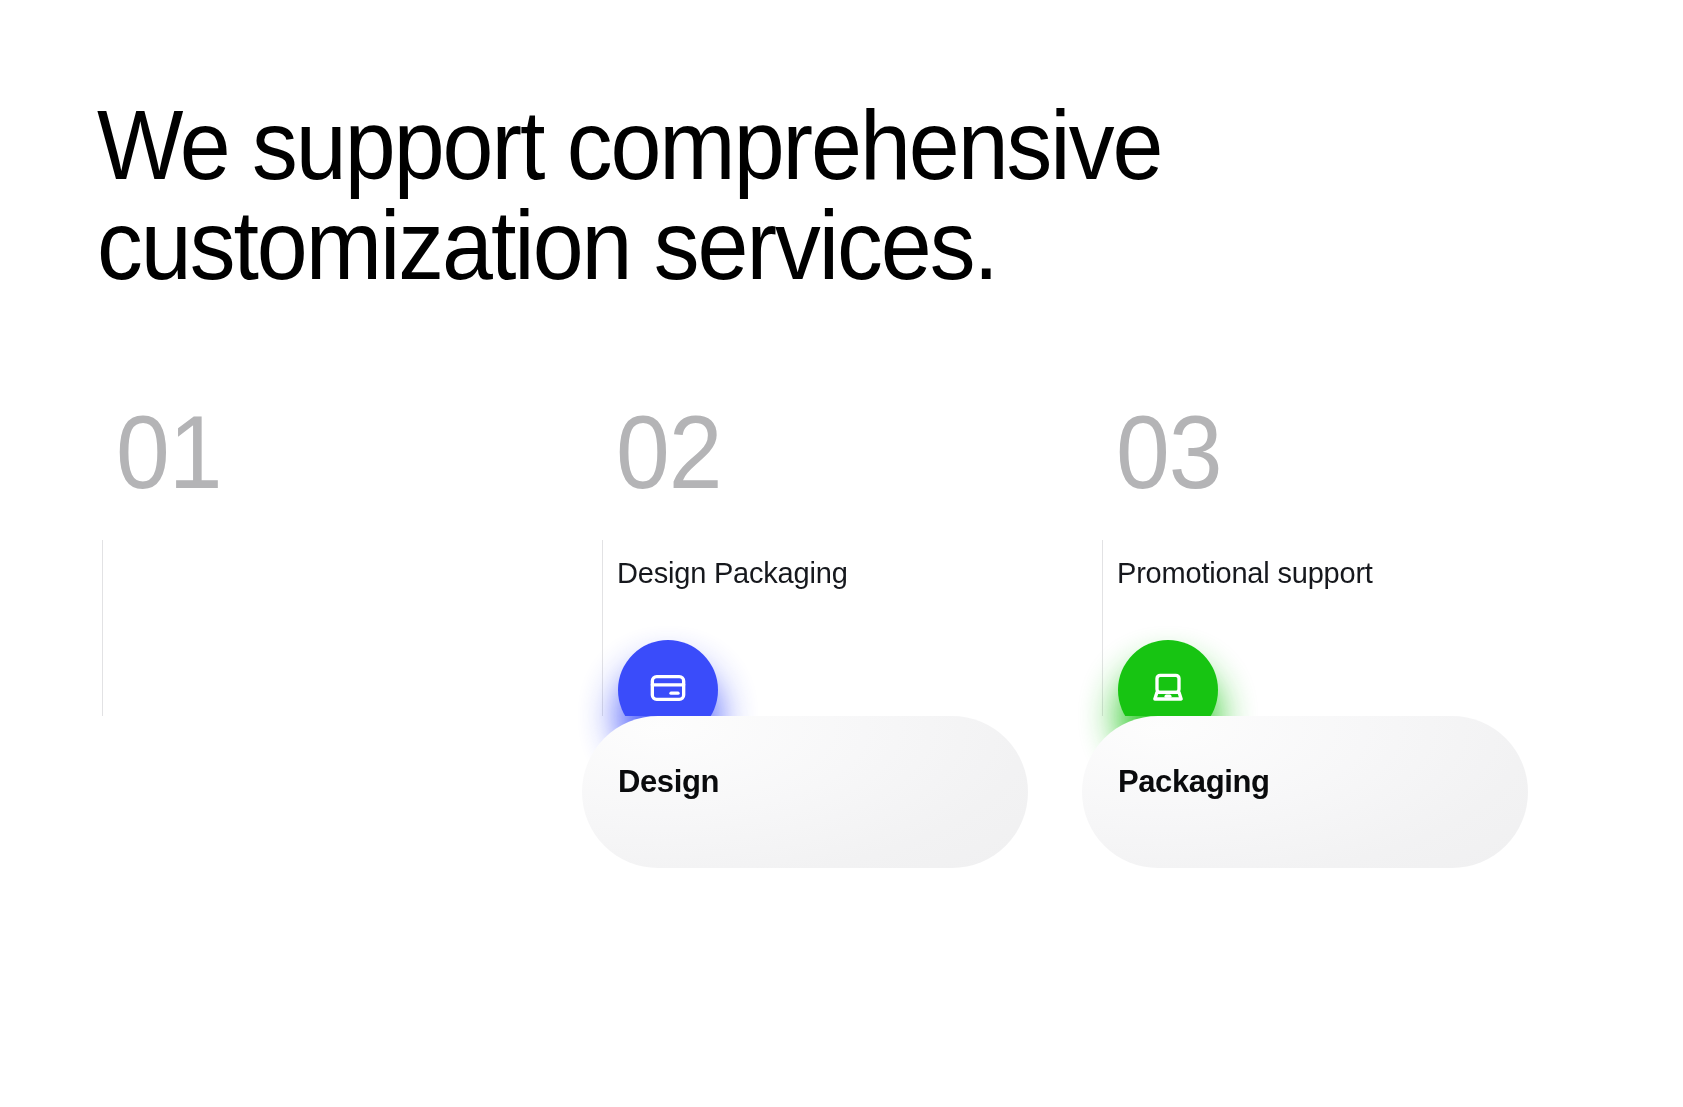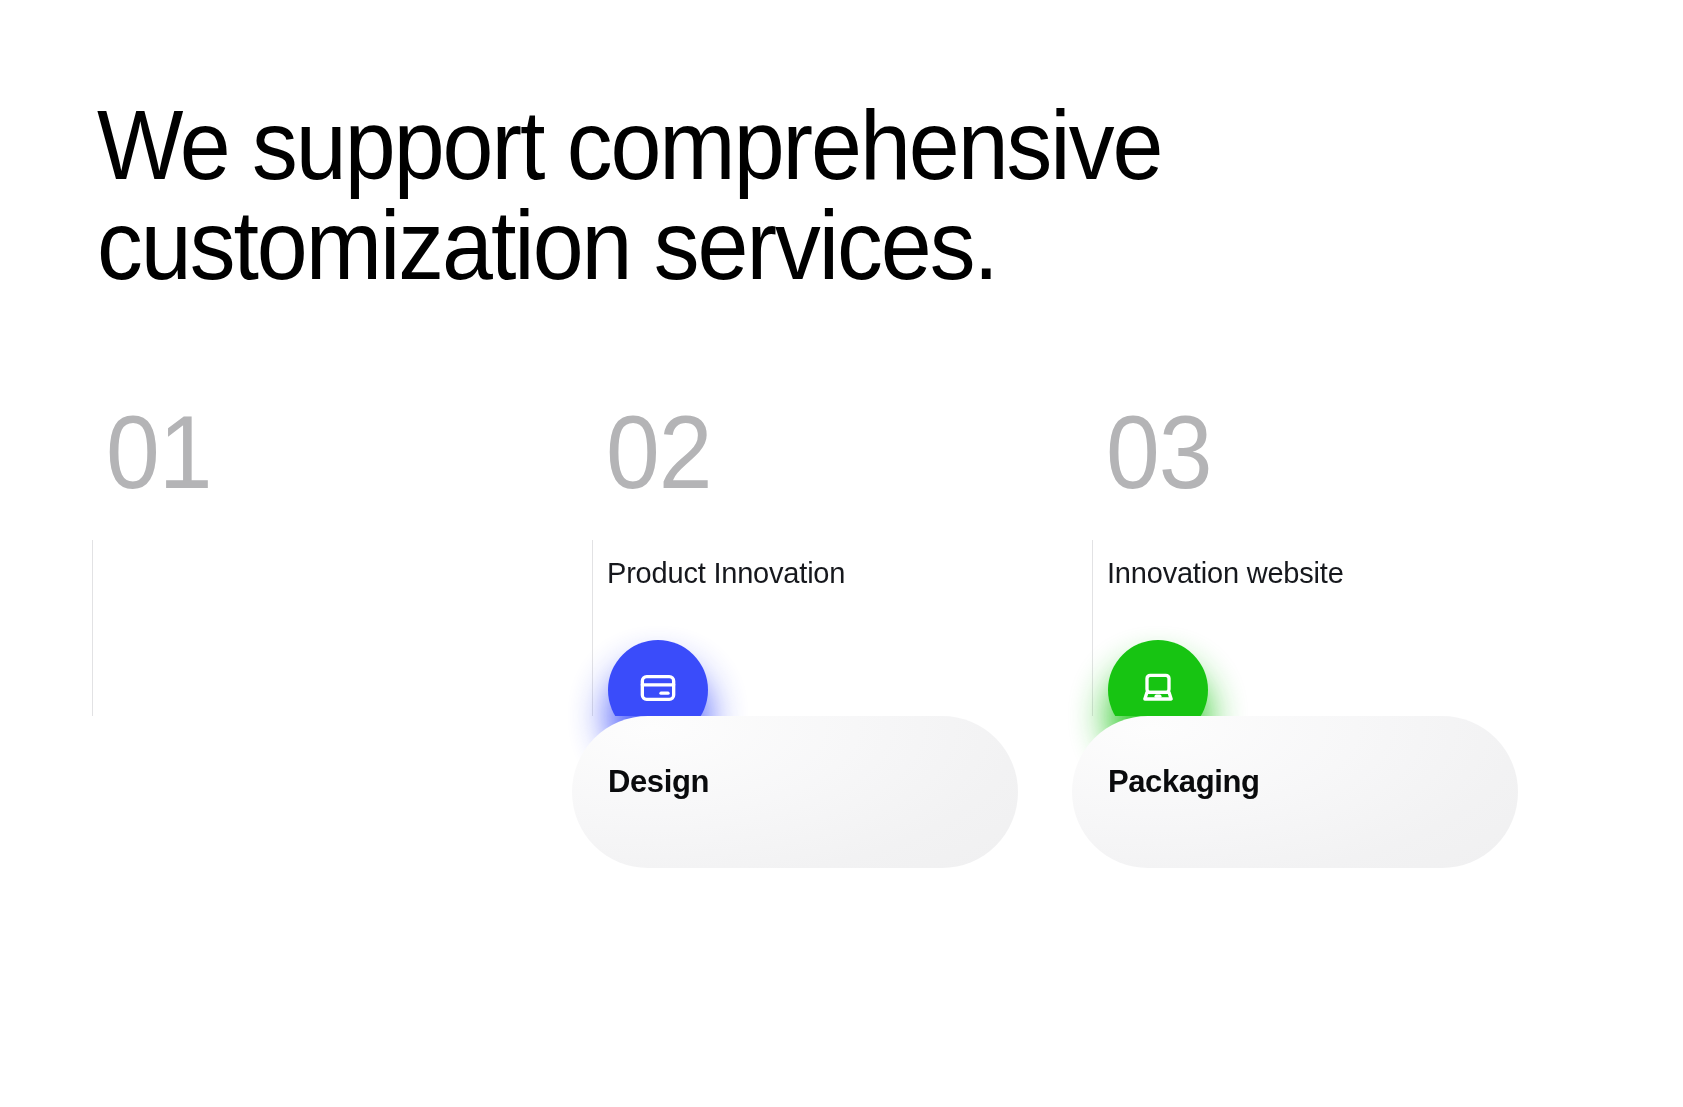--- a/index.html
+++ b/index.html
@@ -37,21 +37,21 @@
     font-weight: 400;
     color: #000000;
     transform: scaleX(0.935);
     transform-origin: left top;
     white-space: pre-line;
   }
 
   
   .steps {
     position: absolute;
-    left: 4px;
+    left: 14px;
     top: 404px;
     width: 1397px;
     height: 470px;
   }
 
   .step {
     position: absolute;
     top: 0;
     width: 500px;
     height: 470px;
@@ -191,21 +191,21 @@
       <div class="step-number">01</div>
 
 
     </div>
 
     <div class="step step-2">
       <div class="divider"></div>
 
       <div class="step-number">02</div>
 
-      <div class="step-title">Product Innovation</div>
+      <div class="step-title">Design Packaging</div>
 
       <div class="pill-wrap">
         <div class="badge-glow" style="background:#3a4cfa;"></div>
 
         <div class="pill">
           <div class="pill-label">Design</div>
         </div>
 
         <div class="badge" style="background:#3a4cfa;">
           <svg viewBox="0 0 24 24" aria-hidden="true">
@@ -215,21 +215,21 @@
           </svg>
         </div>
       </div>
     </div>
 
     <div class="step step-3">
       <div class="divider"></div>
 
       <div class="step-number">03</div>
 
-      <div class="step-title">Innovation website</div>
+      <div class="step-title">Promotional support</div>
 
       <div class="pill-wrap">
         <div class="badge-glow" style="background:#17c412;"></div>
 
         <div class="pill">
           <div class="pill-label">Packaging</div>
         </div>
 
         <div class="badge" style="background:#17c412;">
           <svg viewBox="0 0 24 24" aria-hidden="true">

